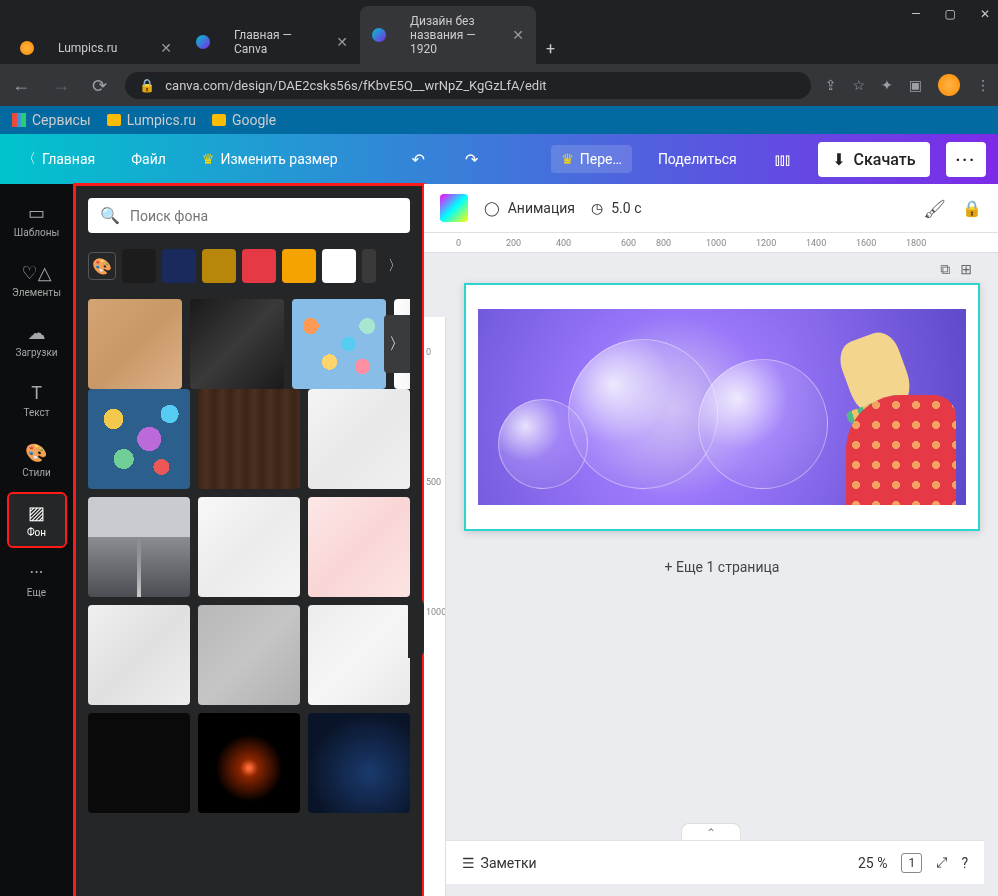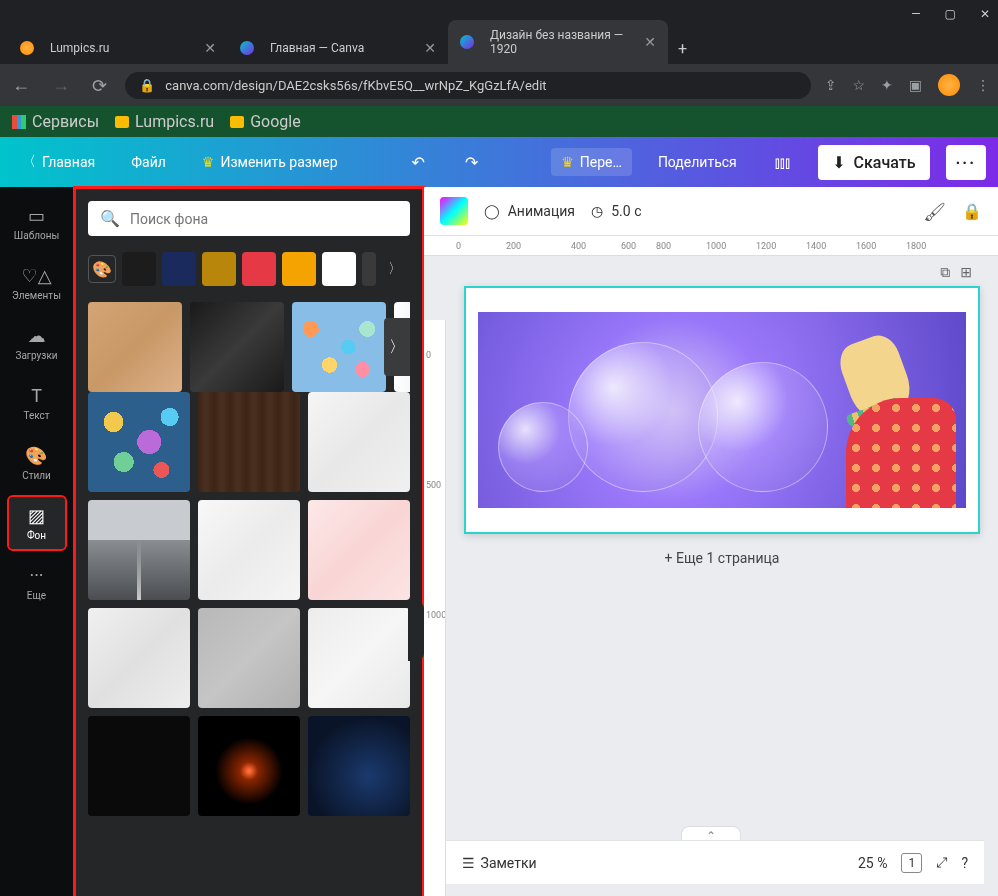--- a/index.html
+++ b/index.html
@@ -3,34 +3,34 @@
 <meta charset="utf-8">
 <style>
 * { margin: 0; padding: 0; box-sizing: border-box; font-family: -apple-system, BlinkMacSystemFont, "Segoe UI", Roboto, sans-serif; }
 body { width: 998px; height: 896px; background: #202124; overflow: hidden; position: relative; }
 
 
 .browser-chrome { background: #202124; }
 .window-controls { display: flex; justify-content: flex-end; padding: 4px 8px; gap: 24px; color: #ccc; font-size: 12px; height: 28px; align-items: center; }
 .window-controls span { cursor: pointer; }
 .tab-strip { display: flex; align-items: flex-end; height: 36px; padding: 0 8px; gap: 0; }
-.tab { display: flex; align-items: center; gap: 16px; padding: 8px 12px; color: #ccc; font-size: 12px; border-radius: 8px 8px 0 0; width: 220px; position: relative; }
+.tab { display: flex; align-items: center; gap: 24px; padding: 8px 12px; color: #ccc; font-size: 12px; border-radius: 8px 8px 0 0; width: 176px; position: relative; }
 .tab.active { background: #35363a; }
 .tab-favicon-orange { width: 14px; height: 14px; background: radial-gradient(circle, #ffb347, #ff8c00); border-radius: 50%; flex-shrink: 0; }
 .tab-favicon-canva { width: 14px; height: 14px; background: linear-gradient(135deg, #00c4cc, #7d2ae8); border-radius: 50%; flex-shrink: 0; }
 .tab-close { margin-left: auto; color: #999; font-size: 14px; }
 .new-tab { color: #ccc; padding: 6px 10px; font-size: 16px; }
 .addr-bar { display: flex; align-items: center; background: #35363a; padding: 6px 8px; gap: 14px; }
 .nav-btn { color: #9aa0a6; font-size: 18px; padding: 4px; }
 .nav-btn.disabled { color: #5f6368; }
 .url-bar { flex: 1; background: #202124; border-radius: 20px; padding: 6px 14px; display: flex; align-items: center; gap: 10px; color: #ccc; font-size: 13px; }
 .url-bar .lock { color: #9aa0a6; }
 .ext-icons { display: flex; gap: 16px; align-items: center; color: #9aa0a6; font-size: 14px; }
 .avatar-small { width: 22px; height: 22px; background: radial-gradient(circle, #ffb347, #ff8c00); border-radius: 50%; }
-.bookmarks { display: flex; align-items: center; gap: 16px; padding: 6px 12px; background: #14532d; font-size: 16px; color: #ccc; }
+.bookmarks { display: flex; align-items: center; gap: 16px; padding: 6px 12px; background: #0369a1; font-size: 14px; color: #ccc; }
 .bm-item { display: flex; align-items: center; gap: 6px; }
 .bm-icon-grid { width: 14px; height: 14px; background-image: linear-gradient(90deg, #e74c3c 33%, #3498db 33%, #3498db 66%, #2ecc71 66%); }
 .bm-folder { width: 14px; height: 12px; background: #fbbc04; border-radius: 2px; }
 
 
 .app-toolbar { background: linear-gradient(90deg, #00c4cc, #7d2ae8); display: flex; align-items: center; padding: 10px 12px; gap: 16px; color: #fff; height: 50px; }
 .toolbar-btn { font-size: 14px; padding: 6px 10px; display: flex; align-items: center; gap: 6px; border-radius: 4px; cursor: pointer; }
 .toolbar-icon-btn { padding: 8px 12px; cursor: pointer; font-size: 16px; }
 .crown { color: #ffd700; }
 .btn-outlined { background: rgba(255,255,255,0.15); border-radius: 4px; }
@@ -72,21 +72,21 @@
 .ruler-v .tick { position: absolute; left: 2px; transform: rotate(0deg); }
 .canvas-scroll { flex: 1; padding: 0 0 0 22px; position: relative; overflow: hidden; }
 .page-ops { position: absolute; right: 26px; top: 8px; display: flex; gap: 10px; color: #666; font-size: 14px; }
 .canvas-page { margin: 30px 18px 10px 18px; background: #fff; border: 2px solid #2dd4cf; box-shadow: 0 2px 8px rgba(0,0,0,0.15); padding: 24px 12px; }
 .canvas-image { height: 196px; background: radial-gradient(circle at 40% 50%, rgba(255,255,255,0.6), rgba(155,120,255,0.8) 30%, rgba(90,70,200,0.9)), linear-gradient(135deg, #6b5bd5, #9f7ae8, #6b5bd5); position: relative; overflow: hidden; }
 .bubble { position: absolute; border-radius: 50%; background: radial-gradient(circle at 30% 30%, rgba(255,255,255,0.8), rgba(200,180,255,0.3) 40%, rgba(120,100,200,0.2)); border: 1px solid rgba(255,255,255,0.4); }
 .hand-graphic { position: absolute; right: 10px; bottom: 0; width: 160px; height: 180px; }
 .sleeve { position: absolute; right: 0; bottom: 0; width: 110px; height: 110px; background: #e63946; border-radius: 50% 20% 0 0; background-image: radial-gradient(circle, #f4a261 4px, transparent 4px); background-size: 20px 20px; }
 .hand { position: absolute; right: 50px; top: 10px; width: 60px; height: 80px; background: #f4d58d; border-radius: 30% 30% 40% 40%; transform: rotate(-20deg); }
 .bracelet { position: absolute; right: 55px; top: 78px; width: 55px; height: 12px; background: repeating-linear-gradient(90deg, #52b788, #52b788 6px, #e9c46a 6px, #e9c46a 12px); border-radius: 4px; transform: rotate(-20deg); }
-.add-page { text-align: center; margin: 16px; color: #444; font-size: 14px; }
+.add-page { text-align: center; margin: 28px; color: #444; font-size: 14px; }
 .collapse-bar { position: absolute; left: 0; top: 58%; width: 16px; height: 60px; background: #252627; border-radius: 0 8px 8px 0; transform: translateX(-100%); }
 .expand-tab { position: absolute; bottom: 56px; left: 50%; transform: translateX(-50%); background: #fff; border: 1px solid #ddd; border-bottom: none; border-radius: 8px 8px 0 0; padding: 2px 24px; color: #888; font-size: 12px; }
 
 
 .bottom-bar { position: absolute; bottom: 12px; left: 446px; right: 14px; height: 44px; background: #fff; border-top: 1px solid #e3e3e3; display: flex; align-items: center; padding: 0 16px; gap: 14px; font-size: 14px; color: #333; }
 .bottom-bar .spacer { flex: 1; }
 .bb-item { display: flex; align-items: center; gap: 6px; }
 .page-indicator { border: 1px solid #888; border-radius: 3px; padding: 2px 6px; font-size: 12px; position: relative; }
 
 
@@ -284,21 +284,21 @@
         <span>◷</span>
         <span>5.0 с</span>
       </div>
       <div class="spacer"></div>
       <span style="color:#555;font-size:18px">🖌</span>
       <span style="color:#555;font-size:16px">🔒</span>
     </div>
     <div class="ruler-h">
       <span class="ruler-tick" style="left:32px">0</span>
       <span class="ruler-tick" style="left:82px">200</span>
-      <span class="ruler-tick" style="left:147px">400</span>
+      <span class="ruler-tick" style="left:132px">400</span>
       <span class="ruler-tick" style="left:197px">600</span>
       <span class="ruler-tick" style="left:232px">800</span>
       <span class="ruler-tick" style="left:282px">1000</span>
       <span class="ruler-tick" style="left:332px">1200</span>
       <span class="ruler-tick" style="left:382px">1400</span>
       <span class="ruler-tick" style="left:432px">1600</span>
       <span class="ruler-tick" style="left:482px">1800</span>
     </div>
     <div class="canvas-scroll">
       <div class="ruler-v">

